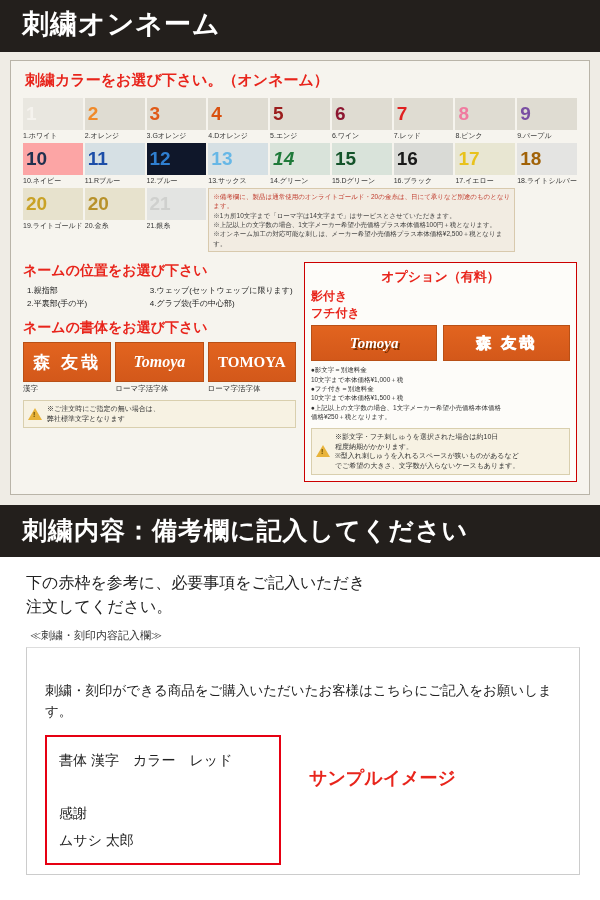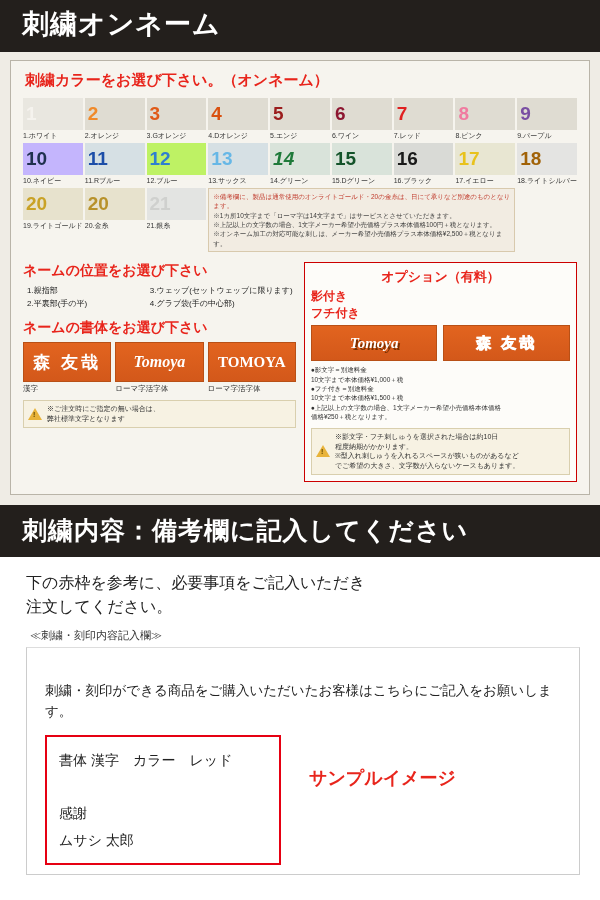--- a/index.html
+++ b/index.html
@@ -348,33 +348,33 @@
             </div>
             <div class="swatch-label">8.ピンク</div>
           </div>
           <div class="swatch-cell">
             <div class="swatch" style="background: rgb(223, 220, 210);">
               <span style="color: rgb(122, 79, 163);">9</span>
             </div>
             <div class="swatch-label">9.パープル</div>
           </div>
           <div class="swatch-cell">
-            <div class="swatch" style="background: #c4b5fd;">
+            <div class="swatch" style="background: #fca5a5;">
               <span style="color: rgb(32, 49, 79);">10</span>
             </div>
             <div class="swatch-label">10.ネイビー</div>
           </div>
           <div class="swatch-cell">
             <div class="swatch" style="background: rgb(214, 224, 228);">
               <span style="color: rgb(29, 78, 168);">11</span>
             </div>
             <div class="swatch-label">11.Rブルー</div>
           </div>
           <div class="swatch-cell">
-            <div class="swatch" style="background: #bef264;">
+            <div class="swatch" style="background: #0f172a;">
               <span style="color: rgb(47, 127, 208);">12</span>
             </div>
             <div class="swatch-label">12.ブルー</div>
           </div>
           <div class="swatch-cell">
             <div class="swatch" style="background: rgb(214, 224, 228);">
               <span style="color: rgb(102, 183, 230);">13</span>
             </div>
             <div class="swatch-label">13.サックス</div>
           </div>

